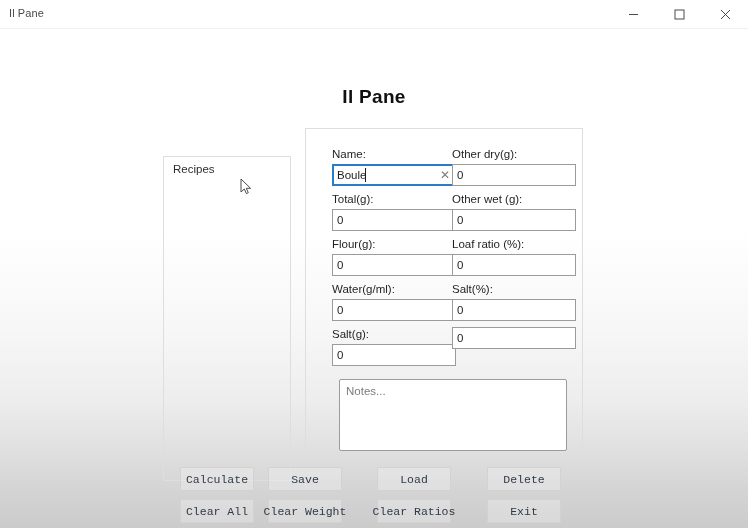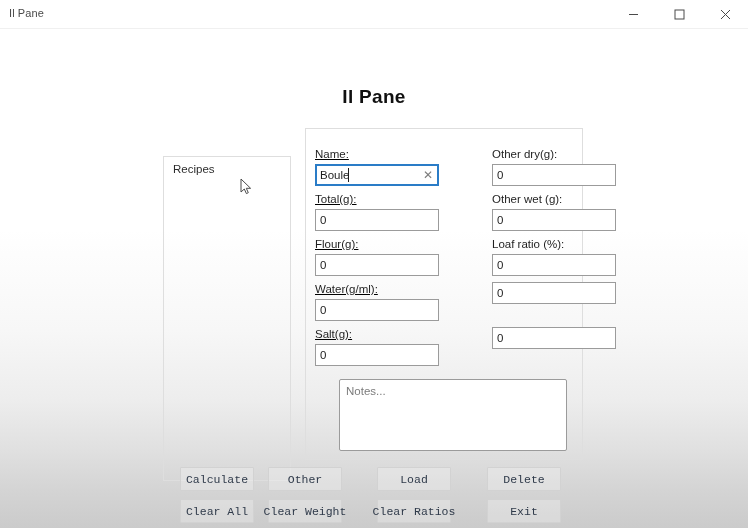--- a/index.html
+++ b/index.html
@@ -159,22 +159,22 @@
   .caret {
     position: absolute;
     left: 33px;
     top: 4px;
     width: 1px;
     height: 14px;
     background: #1c1c1c;
   }
 
   
-  .col-left  { left: 9px; text-decoration: underline; }
-  .col-right { left: 146px; margin-left: 40px; }
+  .col-left  { left: 26px; }
+  .col-right { left: 146px; }
 
   .row-1 { top: 18px; }
   .row-2 { top: 63px; }
   .row-3 { top: 108px; }
   .row-4 { top: 153px; }
   .row-5 { top: 198px; }
 
   
   #notes-wrap {
     position: absolute;
@@ -320,39 +320,40 @@
     </div>
 
     <div class="field col-right row-3">
       <div class="field-label">Loaf ratio (%):</div>
       <div class="field-input-wrap">
         <input class="field-input" type="text" value="0" style="">
       </div>
     </div>
 
     <div class="field col-right row-4">
+      <div class="field-label">Salt(%):</div>
       <div class="field-input-wrap">
         <input class="field-input" type="text" value="0" style="">
       </div>
     </div>
 
     <div class="field col-right row-5">
       <div class="field-input-wrap">
         <input class="field-input" type="text" value="0" style="">
       </div>
     </div>
 
     <div id="notes-wrap">
       <textarea id="notes-input" placeholder="Notes..." style=""></textarea>
     </div>
 
   </div>
 
   <div class="btn btn-row-1 btn-c1">Calculate</div>
-  <div class="btn btn-row-1 btn-c2">Other</div>
+  <div class="btn btn-row-1 btn-c2">Save</div>
   <div class="btn btn-row-1 btn-c3">Load</div>
   <div class="btn btn-row-2 btn-c1">Clear All</div>
 
   <div class="btn btn-row-1 btn-c4">Delete</div>
   <div class="btn btn-row-2 btn-c2">Clear Weight</div>
   <div class="btn btn-row-2 btn-c3">Clear Ratios</div>
   <div class="btn btn-row-2 btn-c4">Exit</div>
 
   <svg id="mouse-cursor" viewBox="0 0 12 18">
     <path d="M1,1 L1,14 L4.3,11 L6.4,15.6 L8.3,14.7 L6.3,10.3 L10.6,10.3 Z" fill="#ffffff" stroke="#4b4b4b" stroke-width="1" stroke-linejoin="round"></path>

